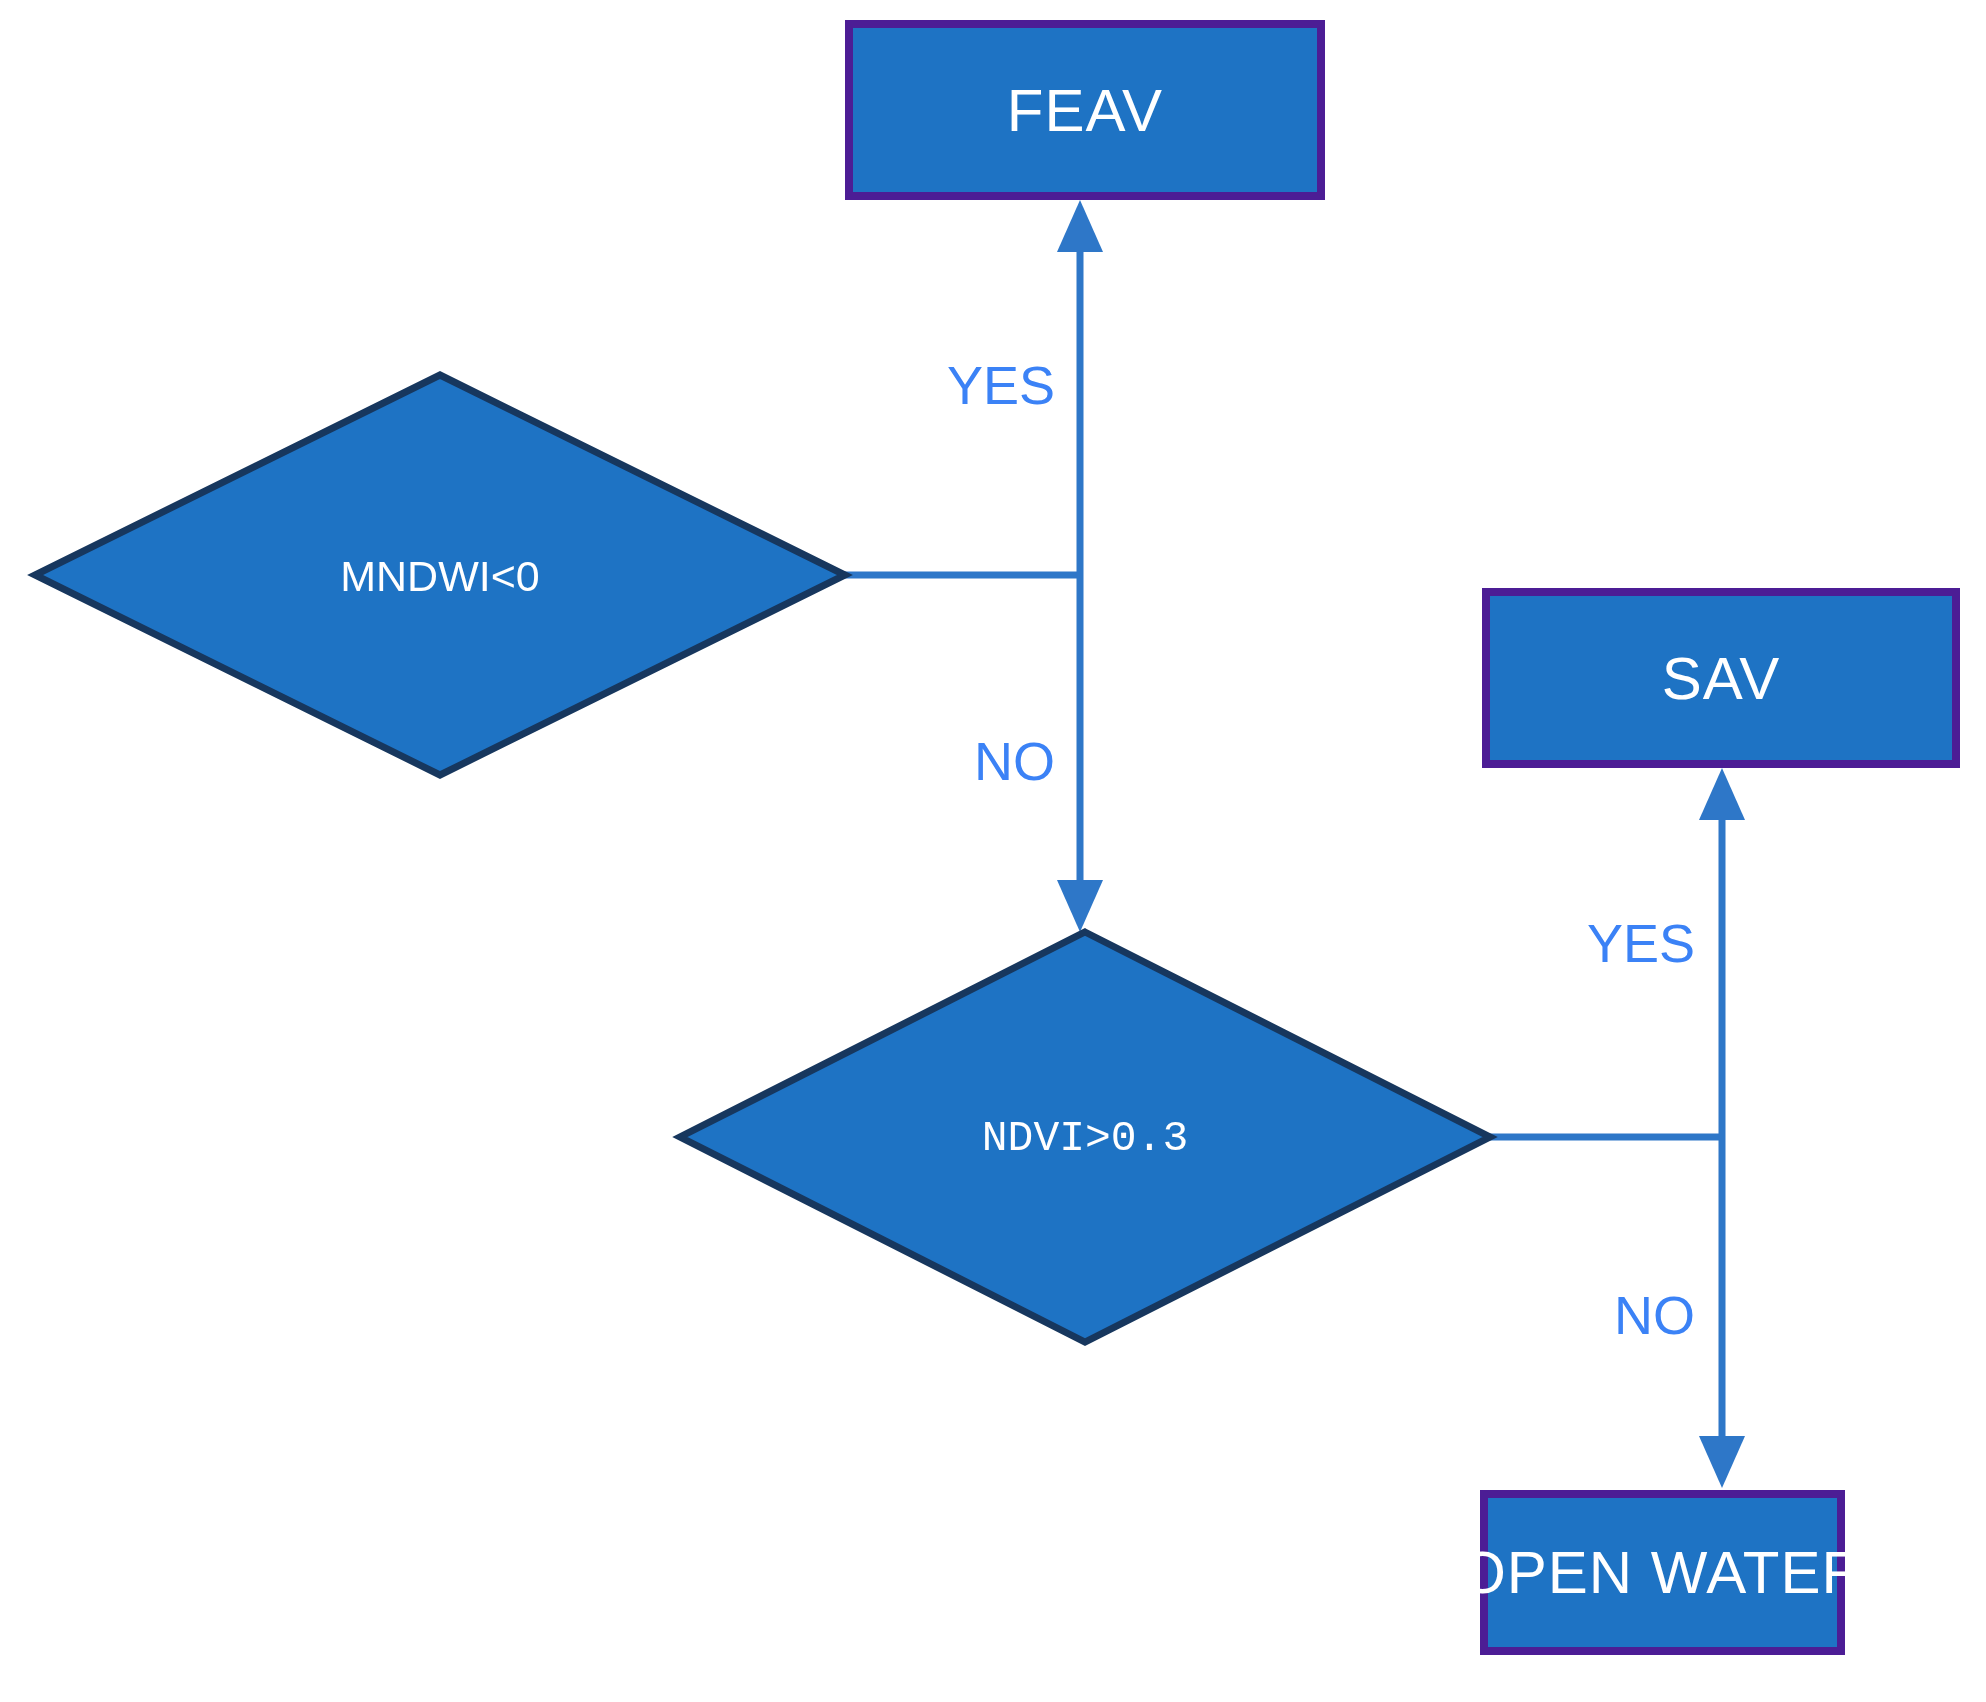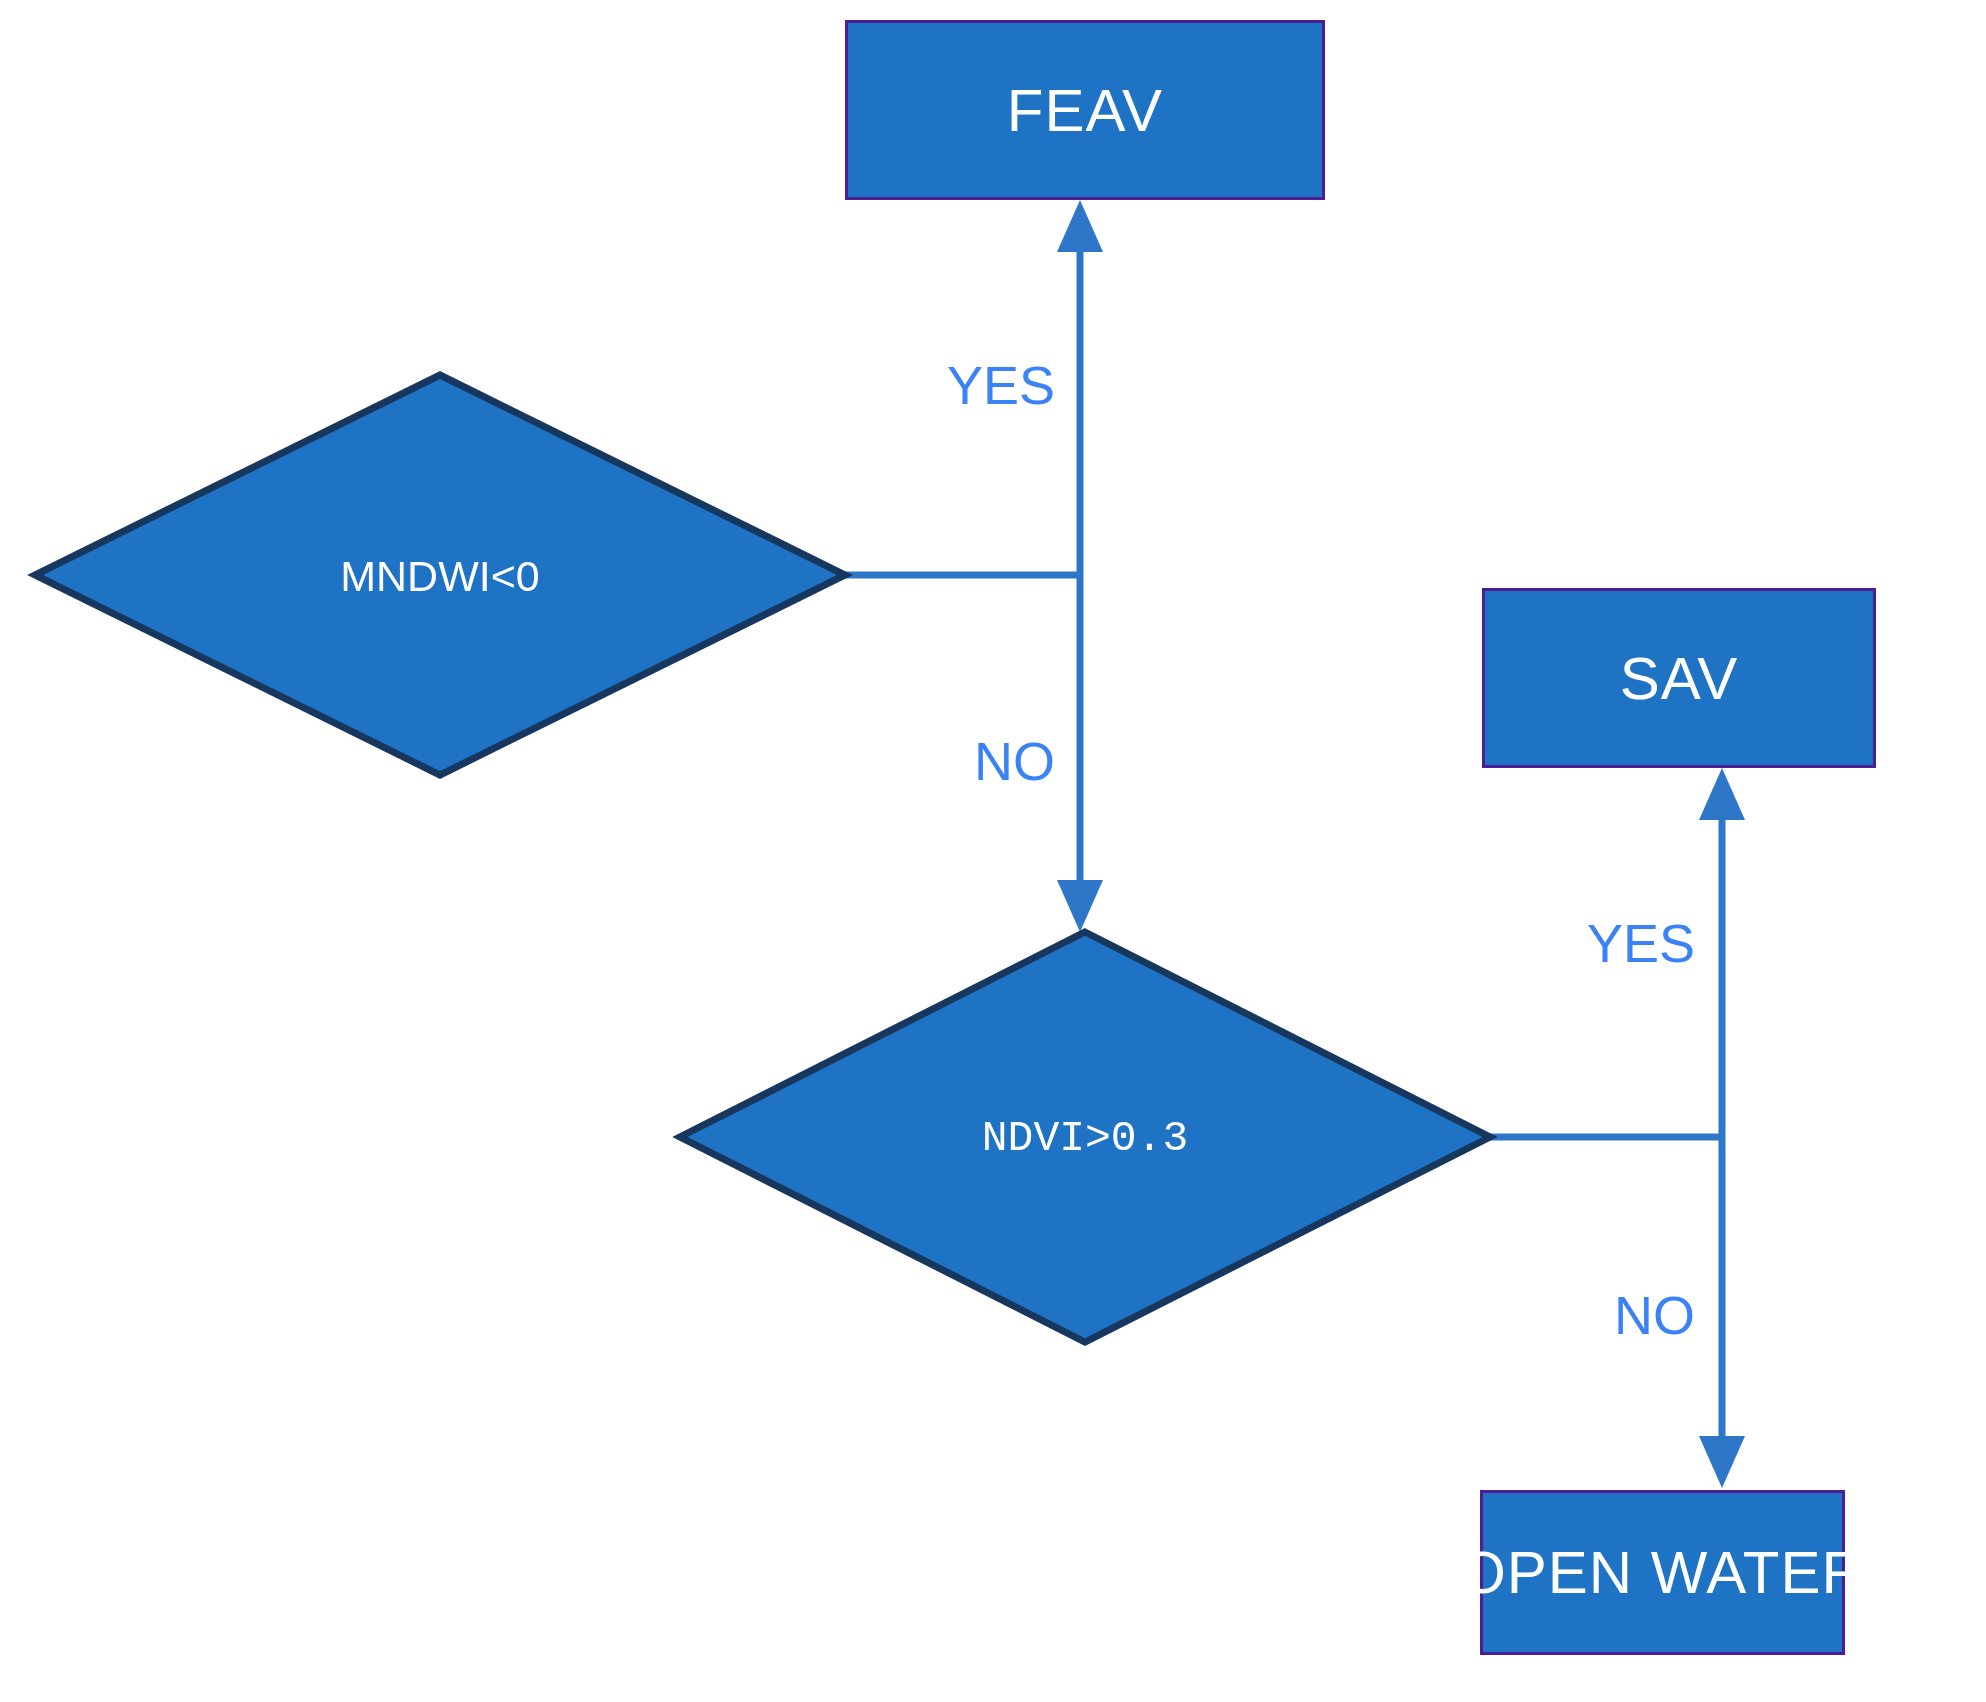--- a/index.html
+++ b/index.html
@@ -16,21 +16,21 @@
     overflow: hidden;
   }
   .layer {
     position: absolute;
     top: 0;
     left: 0;
   }
   .node-box {
     position: absolute;
     background: #1e73c4;
-    border: 3px solid #4c1d95;
+    border: 8px solid #4c1d95;
     display: flex;
     align-items: center;
     justify-content: center;
     box-sizing: border-box;
   }
   .node-label {
     color: #ffffff;
     font-size: 60px;
     letter-spacing: 1px;
     white-space: nowrap;
@@ -46,21 +46,21 @@
   }
   .edge-label {
     position: absolute;
     color: #3b82f6;
     font-size: 54px;
     line-height: 66px;
     text-align: right;
     white-space: nowrap;
   }
   .box-feav       { left: 845px;  top: 20px;   width: 480px; height: 180px; }
-  .box-sav        { left: 1482px; top: 588px;  width: 394px; height: 180px; }
+  .box-sav        { left: 1482px; top: 588px;  width: 478px; height: 180px; }
   .box-open-water { left: 1480px; top: 1490px; width: 365px; height: 165px; }
 
   .lbl-mndwi { left: 40px;  top: 541px;  width: 800px; height: 70px; }
   .lbl-ndvi  { left: 685px; top: 1103px; width: 800px; height: 70px; font-family: Liberation Mono, monospace; }
 
   .lbl-yes-left  { left: 840px;  top: 352px;  width: 215px; }
   .lbl-no-left   { left: 840px;  top: 728px;  width: 215px; }
   .lbl-yes-right { left: 1480px; top: 910px;  width: 215px; }
   .lbl-no-right  { left: 1480px; top: 1282px; width: 215px; }
 

